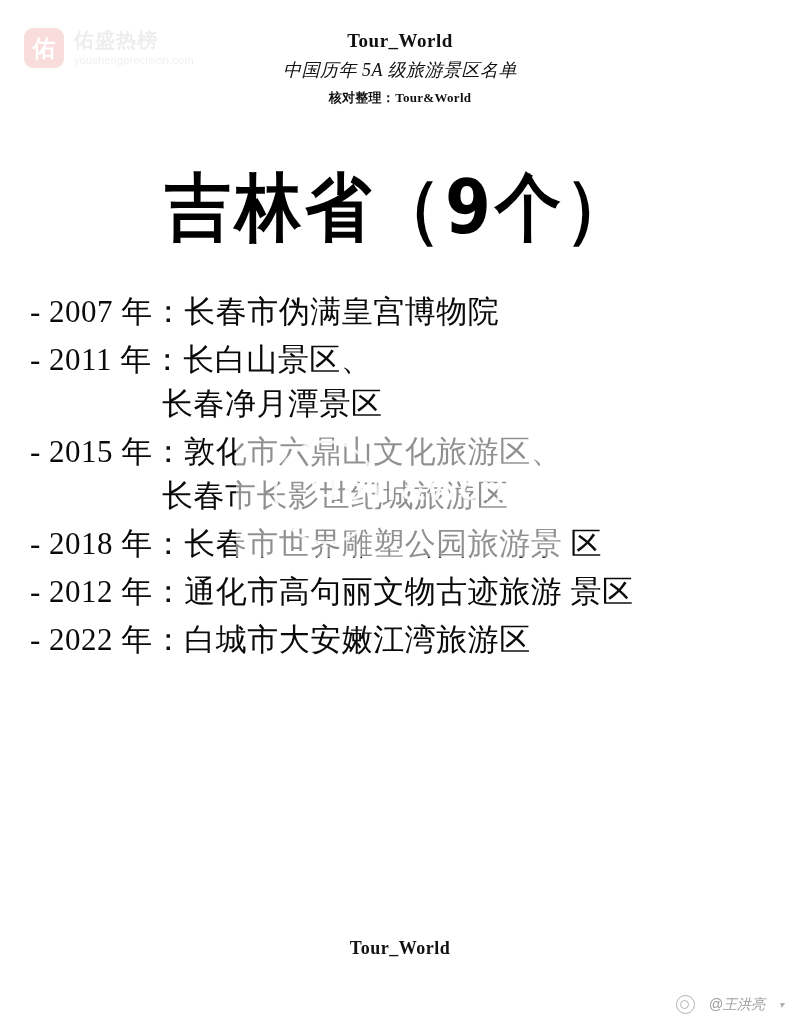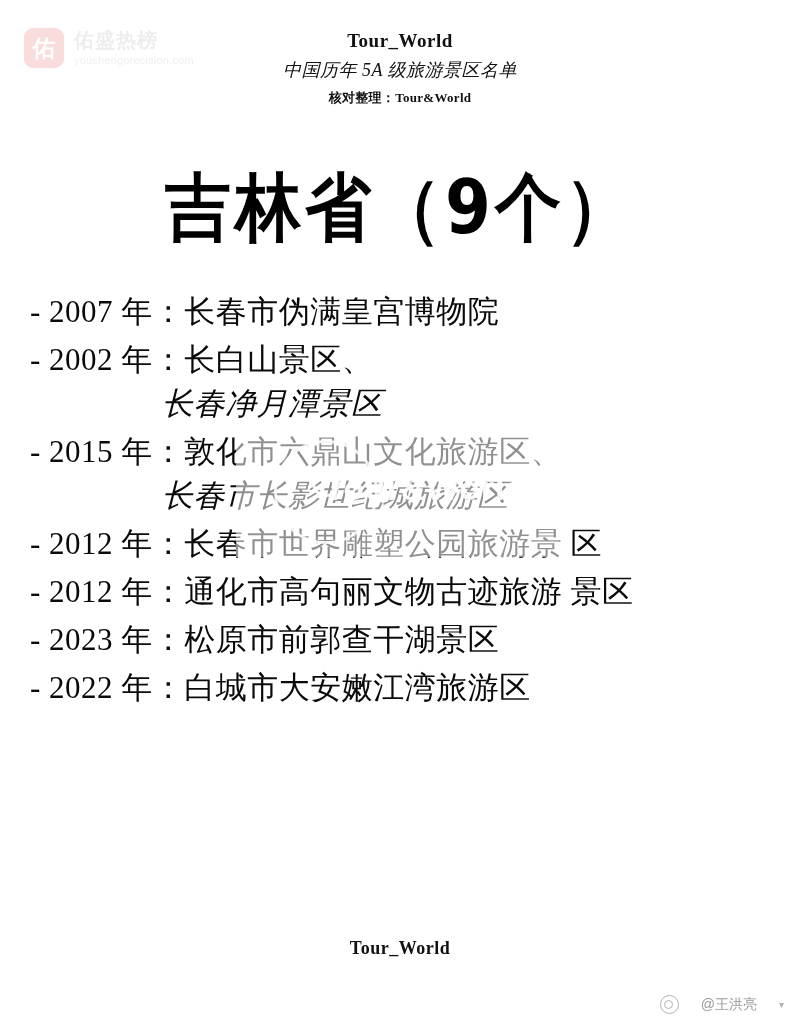--- a/index.html
+++ b/index.html
@@ -120,21 +120,20 @@
   .entry {
     font-size: 31px;
     line-height: 1.42;
     color: #0a0a0a;
     margin-bottom: 4px;
     letter-spacing: 0.5px;
   }
   .entry .cont {
     display: block;
     padding-left: 132px;
-    font-style: italic;
   }
 
   
   .wm-center {
     position: absolute;
     left: 236px;
     top: 432px;
     width: 330px;
     height: 125px;
     pointer-events: none;
@@ -194,24 +193,25 @@
     letter-spacing: 0.5px;
   }
 
   
   .user-badge {
     position: absolute;
     right: 16px;
     bottom: 14px;
     display: flex;
     align-items: center;
-    gap: 22px;
+    gap: 14px;
     color: #9a9a9a;
     font-family: "Liberation Sans", sans-serif;
     font-size: 14px;
+    font-style: italic;
   }
   .user-badge .glyph {
     width: 17px;
     height: 17px;
     border: 1.5px solid #b4b4b4;
     border-radius: 50%;
     position: relative;
   }
   .user-badge .glyph::before {
     content: "";
@@ -243,37 +243,34 @@
   <div class="line3">核对整理：Tour&amp;World</div>
 </div>
 
 <div class="province-title">吉林省（9个）</div>
 
 <div class="entries">
   <div class="entry">
     <span>- 2007 年：长春市伪满皇宫博物院</span>
   </div>
   <div class="entry">
-    <span>- 2002 年：长白山景区、</span>
+    <span>- 2011 年：长白山景区、</span>
     <span class="cont">长春净月潭景区</span>
   </div>
   <div class="entry">
     <span>- 2015 年：敦化市六鼎山文化旅游区、</span>
     <span class="cont">长春市长影世纪城旅游区</span>
   </div>
   <div class="entry">
-    <span>- 2012 年：长春市世界雕塑公园旅游景</span>
+    <span>- 2018 年：长春市世界雕塑公园旅游景</span>
     <span>区</span>
   </div>
   <div class="entry">
     <span>- 2012 年：通化市高句丽文物古迹旅游</span>
     <span>景区</span>
-  </div>
-  <div class="entry">
-    <span>- 2023 年：松原市前郭查干湖景区</span>
   </div>
   <div class="entry">
     <span>- 2022 年：白城市大安嫩江湾旅游区</span>
   </div>
 </div>
 
 <div class="wm-center">
   <div class="plate"></div>
   <div class="ring"></div>
   <div class="wlabel">Tour&amp;World</div>

